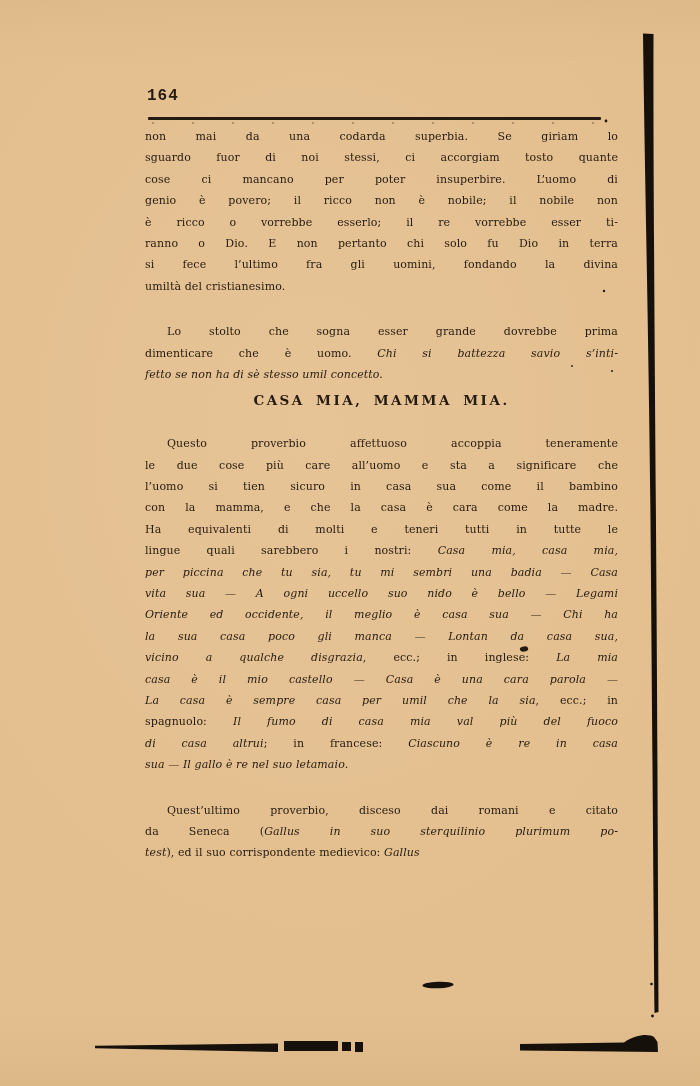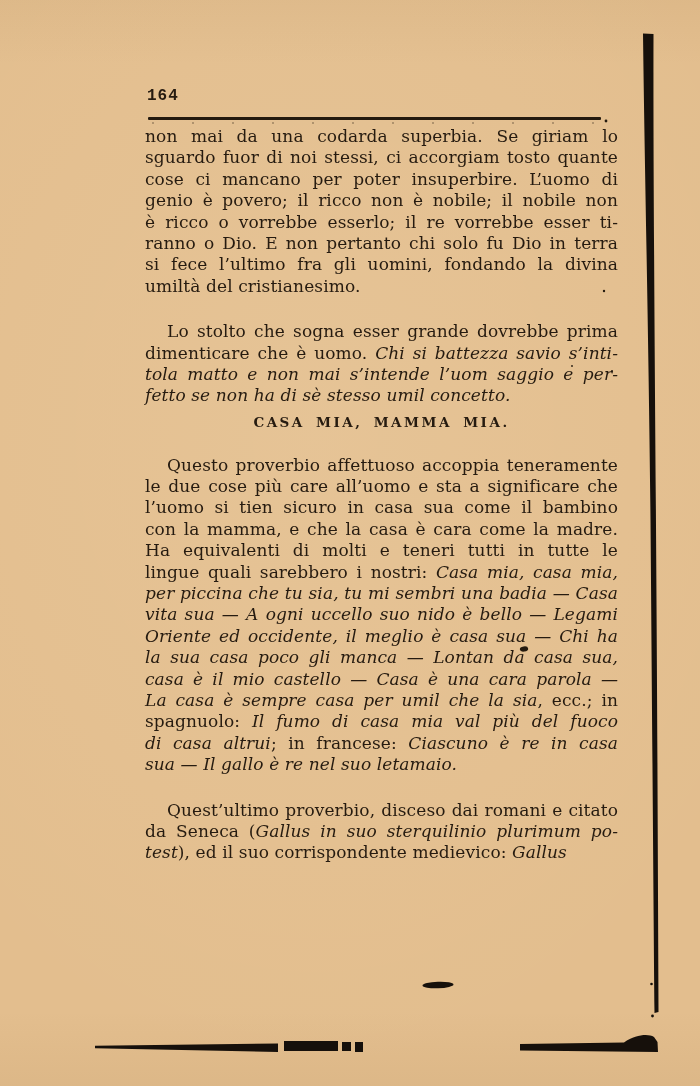--- a/index.html
+++ b/index.html
@@ -25,21 +25,21 @@
     word-spacing:3px;
   }
   .head-rule{
     position:absolute;left:148px;top:117px;width:453px;height:2.5px;
     background:#241a0f;border-radius:1px;
   }
   #text-column{
     position:absolute;left:145px;top:126px;width:473px;
   }
   .line{
-    font-size:17px;line-height:21.4px;
+    font-size:11px;line-height:21.4px;
     text-align:justify;text-align-last:justify;
     white-space:normal;letter-spacing:0.1px;
     height:21.4px;overflow:visible;
   }
   .line.last{text-align-last:left;}
   .line.indent{text-indent:22px;margin-top:24px;}
   .it{font-style:italic;}
   .section-heading{
     font-size:13.5px;font-weight:bold;
     letter-spacing:2.5px;word-spacing:4px;
@@ -66,35 +66,35 @@
         <div class="line"><span>cose ci mancano per poter insuperbire. L’uomo di</span></div>
         <div class="line"><span>genio è povero; il ricco non è nobile; il nobile non</span></div>
         <div class="line"><span>è ricco o vorrebbe esserlo; il re vorrebbe esser ti-</span></div>
         <div class="line"><span>ranno o Dio. E non pertanto chi solo fu Dio in terra</span></div>
         <div class="line"><span>si fece l’ultimo fra gli uomini, fondando la divina</span></div>
         <div class="line last"><span>umiltà del cristianesimo.</span></div>
       </div>
       <div class="para">
         <div class="line indent"><span>Lo stolto che sogna esser grande dovrebbe prima</span></div>
         <div class="line"><span>dimenticare che è uomo. </span><span class="it">Chi si battezza savio s’inti-</span></div>
-        <div class="line"><span class="it">tola matto e non mai s’intende l’uom saggio e per-</span></div>
         <div class="line last"><span class="it">fetto se non ha di sè stesso umil concetto.</span></div>
       </div>
       <div class="section-heading">CASA MIA, MAMMA MIA.</div>
       <div class="para">
         <div class="line indent"><span>Questo proverbio affettuoso accoppia teneramente</span></div>
         <div class="line"><span>le due cose più care all’uomo e sta a significare che</span></div>
         <div class="line"><span>l’uomo si tien sicuro in casa sua come il bambino</span></div>
         <div class="line"><span>con la mamma, e che la casa è cara come la madre.</span></div>
         <div class="line"><span>Ha equivalenti di molti e teneri tutti in tutte le</span></div>
         <div class="line"><span>lingue quali sarebbero i nostri: </span><span class="it">Casa mia, casa mia,</span></div>
         <div class="line"><span class="it">per piccina che tu sia, tu mi sembri una badia — Casa</span></div>
         <div class="line"><span class="it">vita sua — A ogni uccello suo nido è bello — Legami</span></div>
         <div class="line"><span class="it">Oriente ed occidente, il meglio è casa sua — Chi ha</span></div>
         <div class="line"><span class="it">la sua casa poco gli manca — Lontan da casa sua,</span></div>
+        <div class="line"><span class="it">vicino a qualche disgrazia</span><span>, ecc.; in inglese: </span><span class="it">La mia</span></div>
         <div class="line"><span class="it">casa è il mio castello — Casa è una cara parola —</span></div>
         <div class="line"><span class="it">La casa è sempre casa per umil che la sia</span><span>, ecc.; in</span></div>
         <div class="line"><span>spagnuolo: </span><span class="it">Il fumo di casa mia val più del fuoco</span></div>
         <div class="line"><span class="it">di casa altrui</span><span>; in francese: </span><span class="it">Ciascuno è re in casa</span></div>
         <div class="line last"><span class="it">sua — Il gallo è re nel suo letamaio.</span></div>
       </div>
       <div class="para">
         <div class="line indent"><span>Quest’ultimo proverbio, disceso dai romani e citato</span></div>
         <div class="line"><span>da Seneca (</span><span class="it">Gallus in suo sterquilinio plurimum po-</span></div>
         <div class="line last"><span class="it">test</span><span>), ed il suo corrispondente medievico: </span><span class="it">Gallus</span></div>

